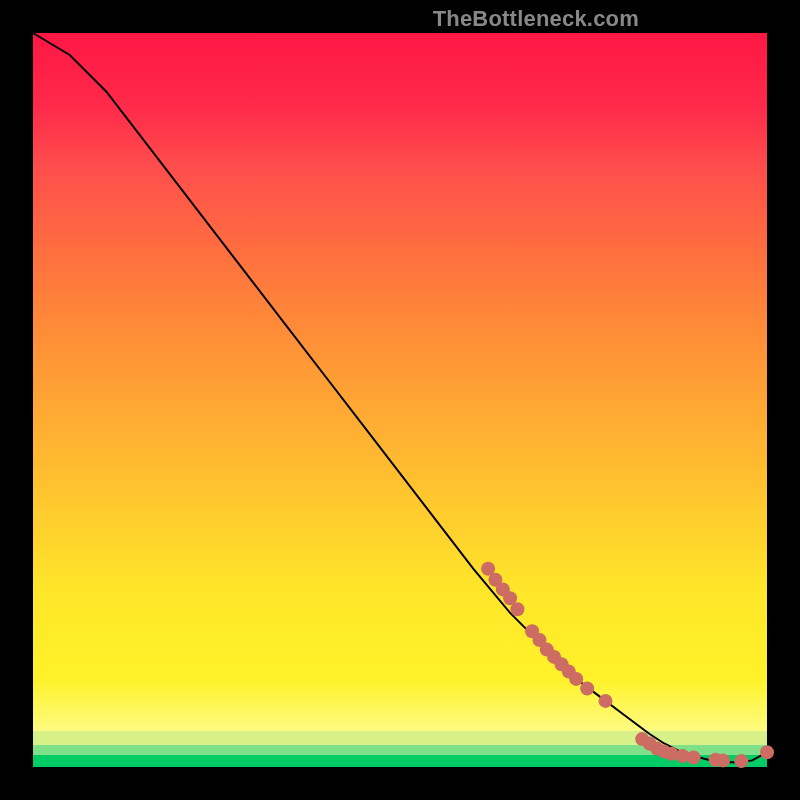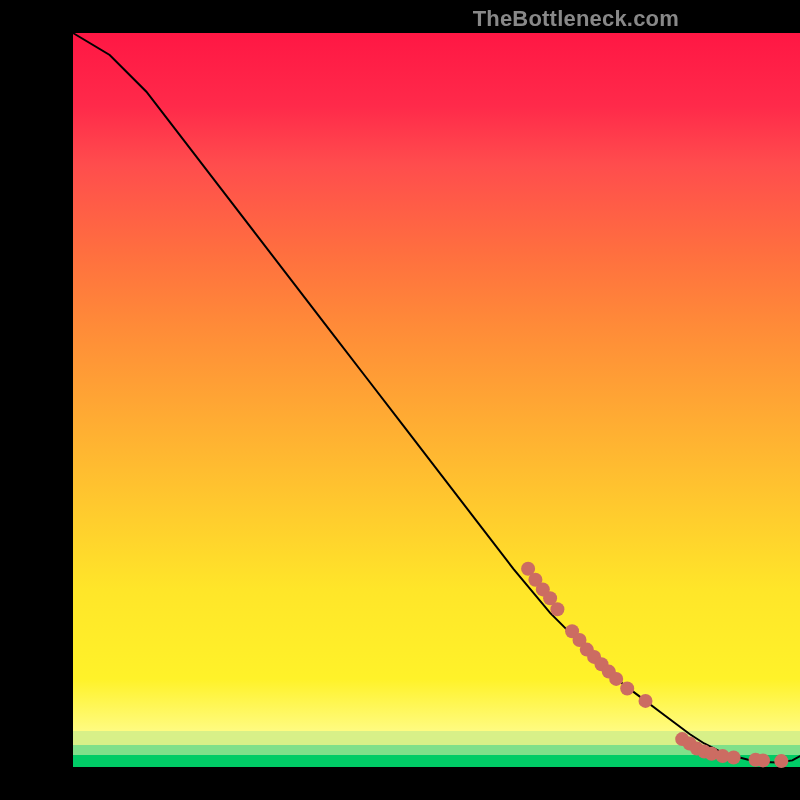--- a/index.html
+++ b/index.html
@@ -9,21 +9,20 @@
     height: 800px;
     background: #000;
     overflow: hidden;
     font-family: Arial, Helvetica, sans-serif;
   }
   .stage {
     position: relative;
     width: 672px;
     height: 800px;
     background: #000;
-    margin-left: 40px;
   }
   .plot-area {
     position: absolute;
     left: 33px;
     top: 33px;
     width: 734px;
     height: 734px;
     
     background:
       linear-gradient(#00cc66, #00cc66) 0 calc(100% - 0px) / 100% 12px no-repeat,

